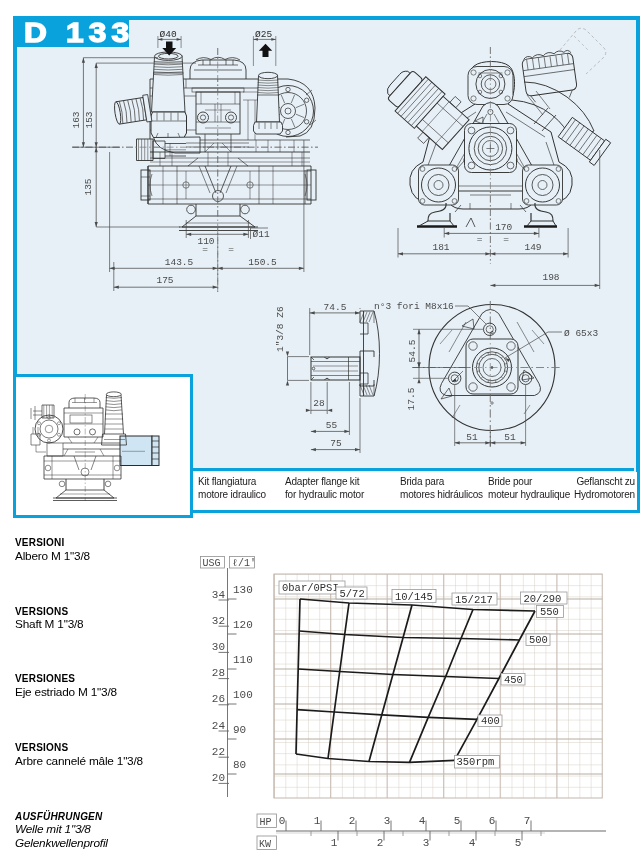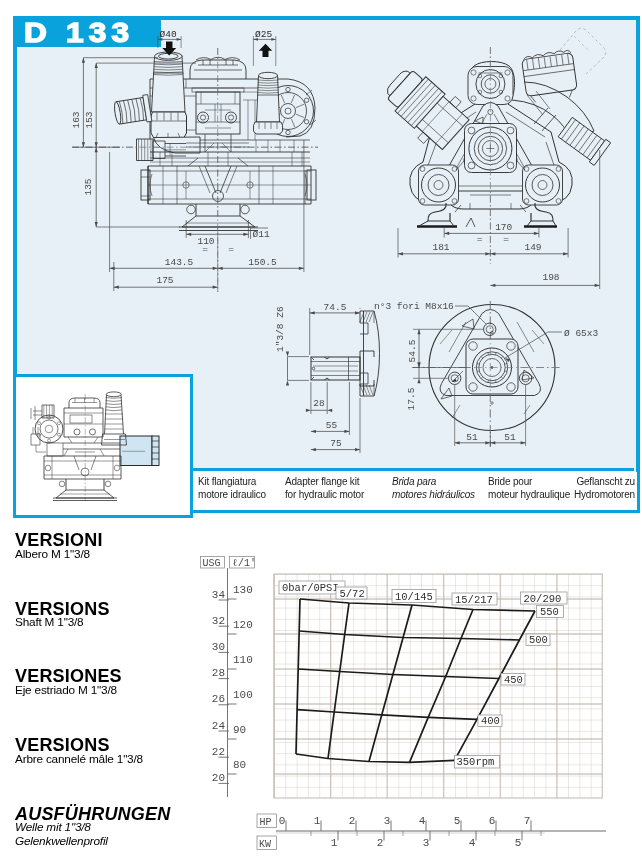--- a/index.html
+++ b/index.html
@@ -1,35 +1,35 @@
 <!DOCTYPE html>
 <html><head><meta charset="utf-8">
 <style>
 html,body{margin:0;padding:0;}
 body{width:642px;height:861px;background:#fff;font-family:"Liberation Sans",sans-serif;position:relative;overflow:hidden;}
 .abs{position:absolute;}
 .frame{left:13px;top:16px;width:627px;height:497px;background:#e7f0f6;border:4px solid #0aa2dc;box-sizing:border-box;}
 .capband{left:16.5px;top:471.5px;width:620px;height:38px;background:#fff;}
 .sep{left:16.5px;top:467.5px;width:617px;height:3.8px;background:#0aa2dc;}
-.title{left:13px;top:16px;width:148px;height:31px;background:#0aa2dc;color:#fff;font-weight:bold;font-size:27.5px;letter-spacing:4.5px;line-height:33px;padding-left:11px;-webkit-text-stroke:1.4px #fff;box-sizing:border-box;}
+.title{left:13px;top:16px;width:116px;height:31px;background:#0aa2dc;color:#fff;font-weight:bold;font-size:27.5px;letter-spacing:4.5px;line-height:33px;padding-left:11px;-webkit-text-stroke:1.4px #fff;box-sizing:border-box;}
 .whitebox{left:13px;top:374px;width:180px;height:144px;background:#fff;border:3px solid #0aa2dc;box-sizing:border-box;}
 .cap{font-size:10px;line-height:12.9px;color:#1d1d1d;top:476px;letter-spacing:-0.2px;}
 .vb{left:15px;color:#000;line-height:11.9px;}
-.vb b{font-size:18px;letter-spacing:0.2px;line-height:11.9px;}
+.vb b{font-size:10px;letter-spacing:0.2px;line-height:11.9px;}
 .vb span{font-size:11.8px;letter-spacing:-0.2px;}
 </style></head>
 <body>
 <div class="abs frame"></div>
 <div class="abs sep"></div>
 <div class="abs capband"></div>
 <div class="abs title"><span style="display:inline-block;transform:scaleX(1.15);transform-origin:0 0;">D 133</span></div>
 <div class="abs whitebox"></div>
 <div class="abs cap" style="left:198px;">Kit flangiatura<br>motore idraulico</div>
 <div class="abs cap" style="left:285px;">Adapter flange kit<br>for hydraulic motor</div>
-<div class="abs cap" style="left:392px;font-style:italic;">Brida para<br>motores hidráulicos</div>
+<div class="abs cap" style="left:400px;">Brida para<br>motores hidráulicos</div>
 <div class="abs cap" style="left:488px;">Bride pour<br>moteur hydraulique</div>
 <div class="abs cap" style="left:574px;text-align:right;">Geflanscht zu<br>Hydromotoren</div>
 <div class="abs vb" style="top:535px;"><b>VERSIONI</b><br><span>Albero M 1"3/8</span></div>
 <div class="abs vb" style="top:603.5px;"><b>VERSIONS</b><br><span>Shaft M 1"3/8</span></div>
 <div class="abs vb" style="top:671px;"><b>VERSIONES</b><br><span>Eje estriado M 1"3/8</span></div>
 <div class="abs vb" style="top:740px;"><b>VERSIONS</b><br><span>Arbre cannelé mâle 1"3/8</span></div>
 <div class="abs vb" style="top:808.5px;font-style:italic;"><b>AUSFÜHRUNGEN</b><br><span>Welle mit 1"3/8<br>Gelenkwellenprofil</span></div>
 <svg class="abs" style="left:0;top:0;" width="642" height="861" viewBox="0 0 642 861">
 <line x1="217.7" y1="48" x2="217.7" y2="292" stroke="#777" stroke-width="0.7" stroke-dasharray="7 2.5 1.5 2.5" stroke-linecap="butt"></line>
 <line x1="72" y1="147.2" x2="318" y2="147.2" stroke="#777" stroke-width="0.7" stroke-dasharray="7 2.5 1.5 2.5" stroke-linecap="butt"></line>

